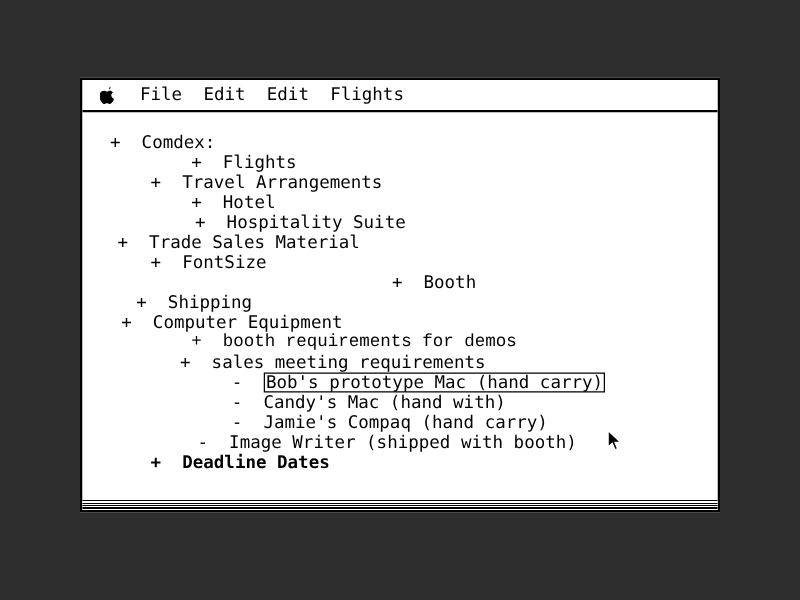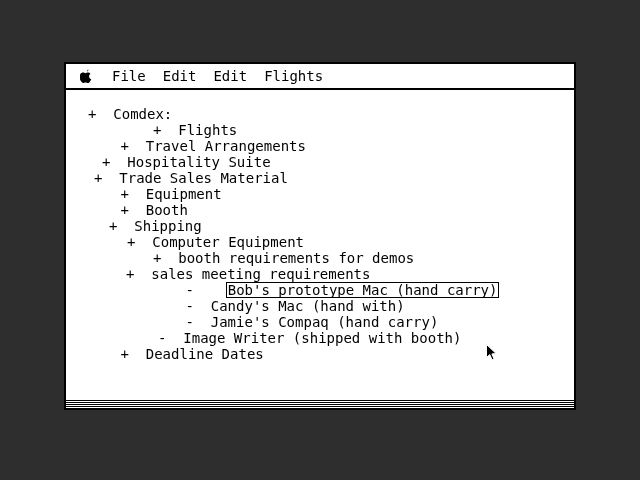--- a/index.html
+++ b/index.html
@@ -93,21 +93,21 @@
   }
   .row .bullet {
     display: inline-block;
   }
   .row .label {
     display: inline-block;
   }
   .row.selected .label {
     border: 1px solid #000000;
     padding: 0 1px;
-    margin: -1px 15px;
+    margin: -1px 0;
     line-height: 14px;
     text-align: right;
   }
   
   .win-bottom {
     position: absolute;
     left: 0;
     bottom: 0;
     width: 100%;
     height: 8px;
@@ -146,33 +146,34 @@
       <span class="menu-item">Edit</span>
       <span class="menu-item">Edit</span>
       <span class="menu-item">Flights</span>
     </div>
 
     <div id="content">
       <div id="outline-rows">
           <div class="row" style="padding-left: 22px;"><span class="bullet">+</span><span>  </span><span class="label">Comdex:</span></div>
           <div class="row" style="padding-left: 86.96px;"><span class="bullet">+</span><span>  </span><span class="label">Flights</span></div>
           <div class="row" style="padding-left: 54.48px;"><span class="bullet">+</span><span>  </span><span class="label">Travel Arrangements</span></div>
-          <div class="row" style="padding-left: 36px;"><span class="bullet">+</span><span>  </span><span class="label">Hospitality Suite</span></div>
+          <div class="row" style="padding-left: 86.96px;"><span class="bullet">+</span><span>  </span><span class="label">Hotel</span></div>
+          <div class="row" style="padding-left: 90px;"><span class="bullet">+</span><span>  </span><span class="label">Hospitality Suite</span></div>
           <div class="row" style="padding-left: 28px;"><span class="bullet">+</span><span>  </span><span class="label">Trade Sales Material</span></div>
-          <div class="row" style="padding-left: 54.48px;"><span class="bullet">+</span><span>  </span><span class="label">Equipment</span></div>
-          <div class="row" style="padding-left: 54.48px;"><span class="bullet">+</span><span>  </span><span class="label">Booth</span></div>
+          <div class="row" style="padding-left: 54.48px;"><span class="bullet">+</span><span>  </span><span class="label">FontSize</span></div>
+          <div class="row" style="padding-left: 54.48px; text-align: center;"><span class="bullet">+</span><span>  </span><span class="label">Booth</span></div>
           <div class="row" style="padding-left: 43px;"><span class="bullet">+</span><span>  </span><span class="label">Shipping</span></div>
-          <div class="row" style="padding-left: 61px;"><span class="bullet">+</span><span>  </span><span class="label">Computer Equipment</span></div>
-          <div class="row" style="padding-left: 86.96px;"><span class="bullet">+</span><span>  </span><span class="label">booth requirements for demos</span></div>
-          <div class="row" style="padding-left: 60px;"><span class="bullet">+</span><span>  </span><span class="label">sales meeting requirements</span></div>
+          <div class="row" style="padding-left: 31px;"><span class="bullet">+</span><span>  </span><span class="label">Computer Equipment</span></div>
+          <div class="row" style="padding-left: 86.96px; font-family: Liberation Mono, monospace;"><span class="bullet">+</span><span>  </span><span class="label">booth requirements for demos</span></div>
+          <div class="row" style="padding-left: 78px;"><span class="bullet">+</span><span>  </span><span class="label">sales meeting requirements</span></div>
           <div class="row selected" style="padding-left: 119.44px;"><span class="bullet">-</span><span>  </span><span class="label">Bob's prototype Mac (hand carry)</span></div>
           <div class="row" style="padding-left: 119.44px;"><span class="bullet">-</span><span>  </span><span class="label">Candy's Mac (hand with)</span></div>
           <div class="row" style="padding-left: 119.44px;"><span class="bullet">-</span><span>  </span><span class="label">Jamie's Compaq (hand carry)</span></div>
           <div class="row" style="padding-left: 92px;"><span class="bullet">-</span><span>  </span><span class="label">Image Writer (shipped with booth)</span></div>
-          <div class="row" style="padding-left: 54.48px;"><span class="bullet">+</span><span>  </span><span class="label">Deadline Dates</span></div>
+          <div class="row" style="padding-left: 54.48px; font-weight: bold;"><span class="bullet">+</span><span>  </span><span class="label">Deadline Dates</span></div>
         </div>
     </div>
 
     <div class="win-bottom"></div>
   </div>
 
   <div id="cursor">
     <svg width="12" height="18" viewBox="0 0 12 18" xmlns="http://www.w3.org/2000/svg">
       <path d="M0.5 0.5 L0.5 13.5 L3.8 10.6 L6.0 15.8 L8.0 14.9 L5.9 9.9 L10.2 9.6 Z" fill="#000000" stroke="#ffffff" stroke-width="1"></path>
     </svg>

